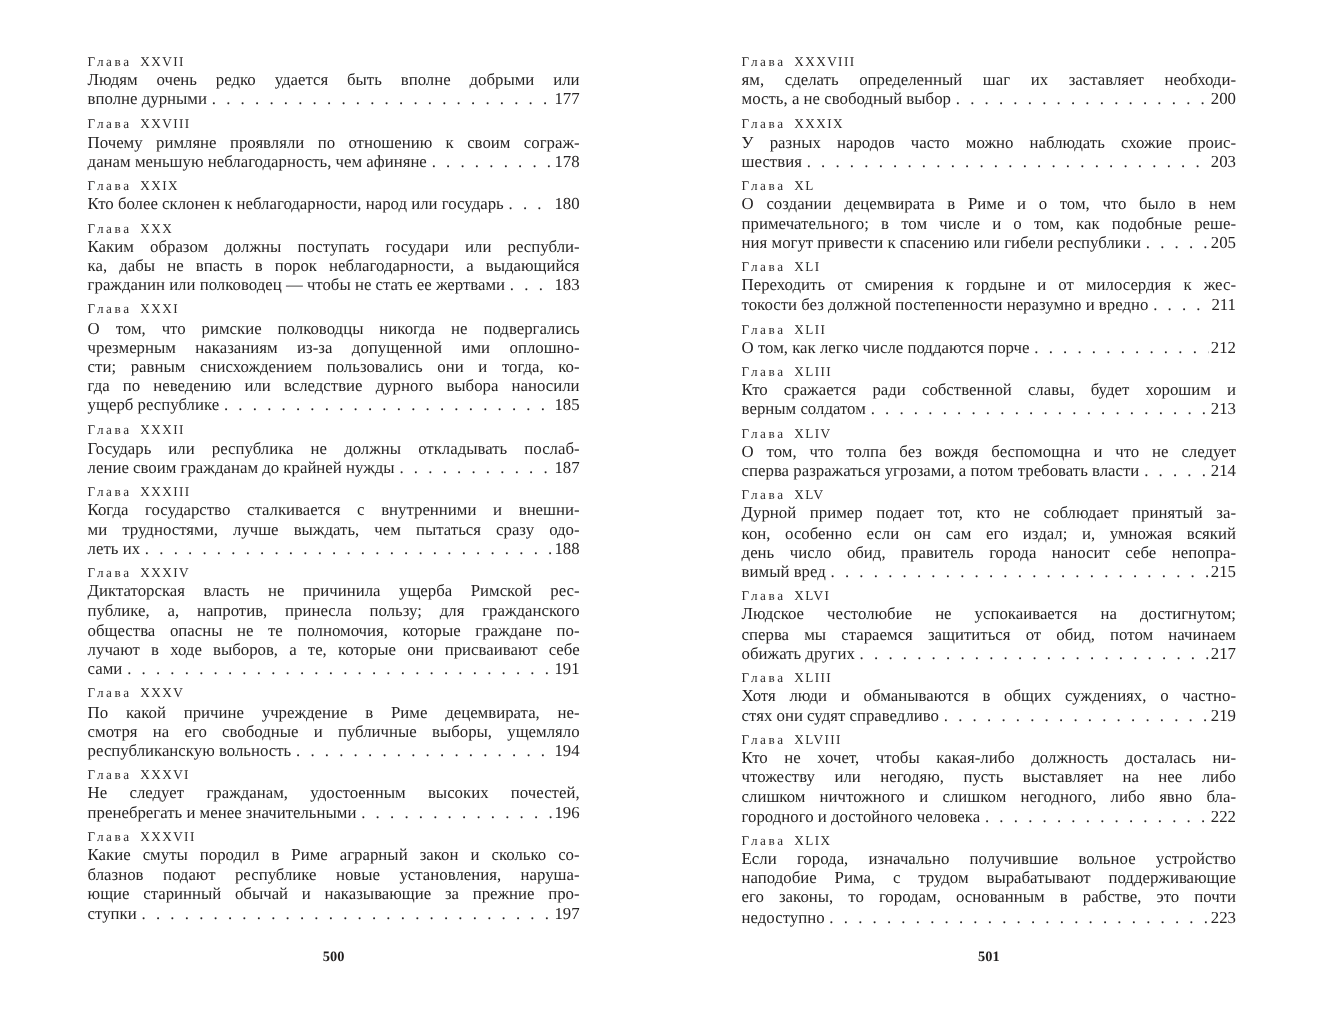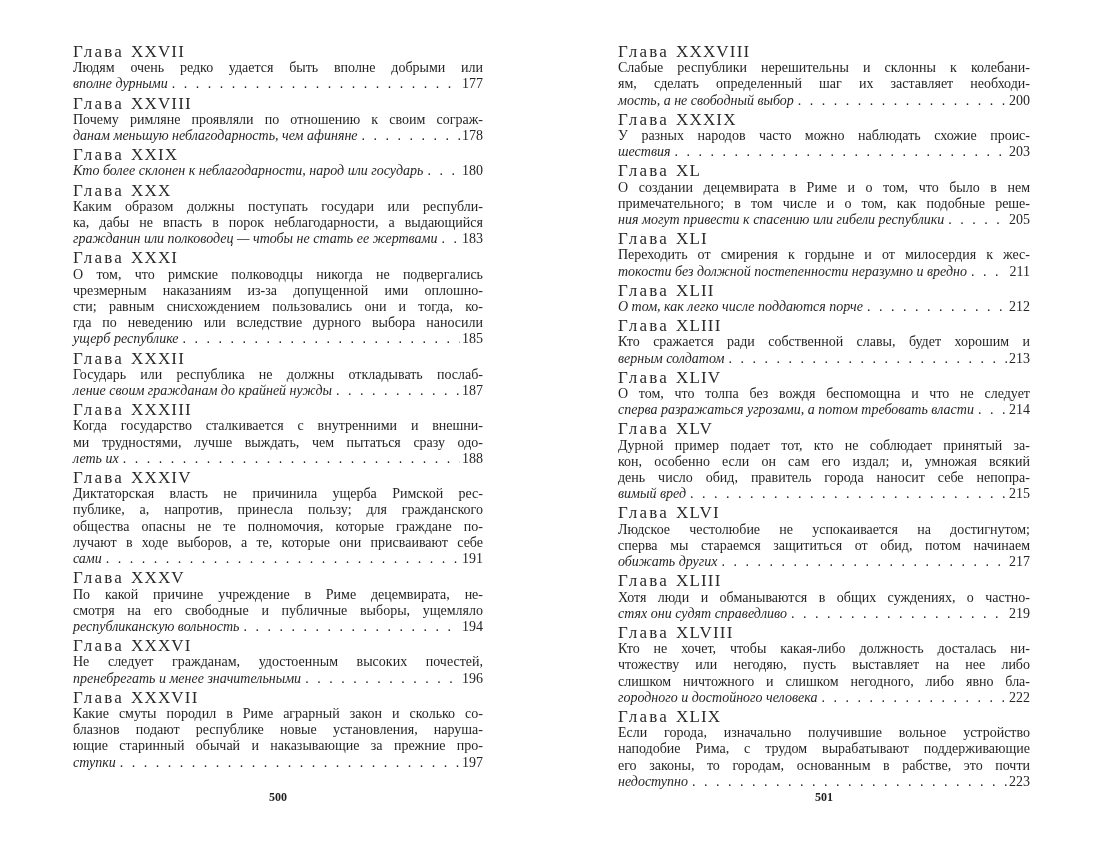--- a/index.html
+++ b/index.html
@@ -19,21 +19,21 @@
     position: absolute;
     top: 44px;
   }
   .page-left  { left: 73px;  width: 410px; }
   .page-right { left: 618px; width: 412px; }
 
   .entry { margin-top: 3px; }
   .entry:first-child { margin-top: 0; }
 
   .chapter-heading {
-    font-size: 17px;
+    font-size: 11px;
     line-height: 16.2px;
     letter-spacing: 2.2px;
     color: #2b2929;
     white-space: nowrap;
   }
   .ch-num {
     margin-left: 7px;
     letter-spacing: 1.2px;
   }
 
@@ -42,21 +42,21 @@
     line-height: 16.2px;
   }
   .justify-line {
     text-align: justify;
     text-align-last: justify;
   }
   .last-line {
     display: flex;
     align-items: baseline;
   }
-  .last-line .lt { white-space: nowrap; font-style: italic; }
+  .last-line .lt { white-space: nowrap; }
   .dots {
     flex: 1 1 auto;
     overflow: hidden;
     white-space: nowrap;
     margin: 0 2px 0 4px;
     min-width: 10px;
   }
   .dots::after {
     content: ". . . . . . . . . . . . . . . . . . . . . . . . . . . . . . . . . . . . . . . . . . . . . . . . . . . . . . . . . . . . . . . . . . . .";
     letter-spacing: 2.5px;
@@ -248,21 +248,20 @@
     <div class="folio">500</div>
   </div>
 
   <div class="page page-right">
     <div class="toc">
   <div class="entry">
     <div class="chapter-heading">
       <span class="ch-word">Глава</span><span class="ch-num">XXXVIII</span>
     </div>
     <div class="entry-body">
-      <div class="body-line justify-line">Слабые республики нерешительны и склонны к колебани-</div>
             <div class="body-line justify-line">ям, сделать определенный шаг их заставляет необходи-</div>
             <div class="body-line last-line">
         <span class="lt">мость, а не свободный выбор</span>
               <span class="dots"></span>
               <span class="pg">200</span>
       </div>
     </div>
   </div>
 
   <div class="entry">

